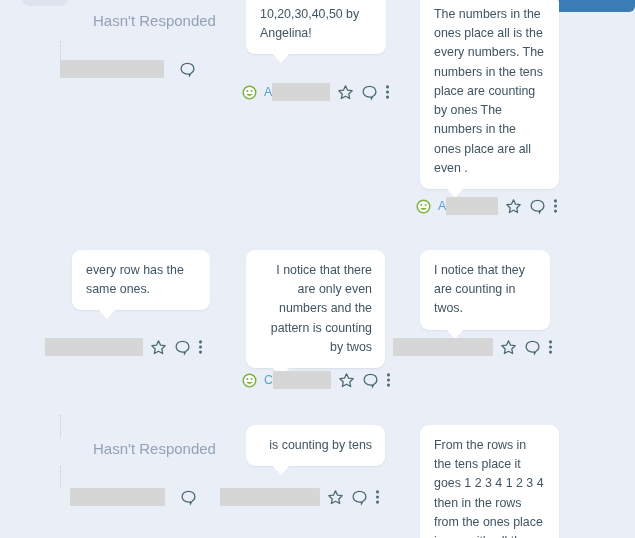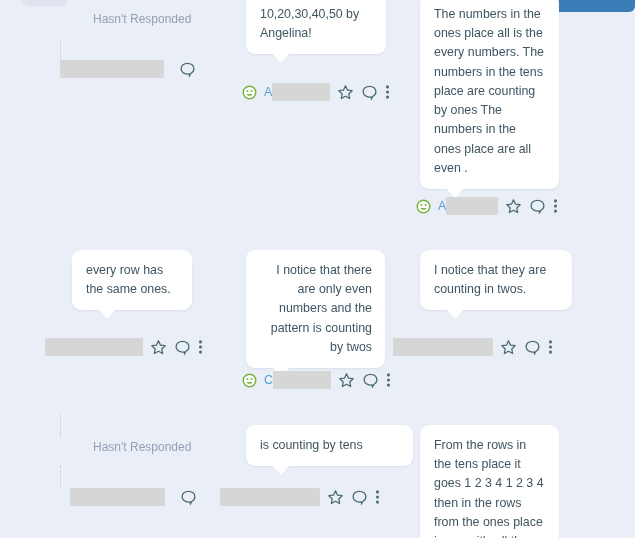--- a/index.html
+++ b/index.html
@@ -75,21 +75,21 @@
     height: 0;
     border-left: 9px solid transparent;
     border-right: 9px solid transparent;
     border-top: 10px solid #ffffff;
   }
 
   
   .hasnt {
     position: absolute;
     color: #93a2b5;
-    font-size: 12px;
+    font-size: 15px;
     white-space: nowrap;
   }
 
   
   .actions {
     position: absolute;
     display: flex;
     align-items: center;
     gap: 7px;
     height: 24px;
@@ -193,21 +193,21 @@
     <svg class="ico ico-chat" viewBox="0 0 24 24" fill="none" stroke="#4a6b70" stroke-width="1.8">
       <path d="M12 3.2C6.9 3.2 3 6.6 3 10.9c0 4.3 3.9 7.7 9 7.7c.9 0 1.8-.1 2.6-.3l.2 2.6l2.2-3.6c2.4-1.4 4-3.8 4-6.4C21 6.6 17.1 3.2 12 3.2z"></path>
     </svg>
     <svg class="ico ico-dots" viewBox="0 0 6 20" fill="#4a6b70">
       <circle cx="3" cy="3.6" r="1.9"></circle>
         <circle cx="3" cy="10" r="1.9"></circle>
         <circle cx="3" cy="16.4" r="1.9"></circle>
     </svg>
   </div>
 
-  <div class="bubble" style="left:72px; top:250px; width:120px;">
+  <div class="bubble" style="left:72px; top:250px; width:138px;">
     <span>every row has the same ones.</span>
     <span class="tail"></span>
   </div>
   <div class="actions" style="left:45px; top:335px;">
     <span class="redact w98"></span>
     <svg class="ico ico-star" viewBox="0 0 24 24" fill="none" stroke="#4a6b70" stroke-width="1.8" stroke-linejoin="round">
       <path d="M12 2.6l2.9 6.1l6.5.8l-4.8 4.5l1.3 6.5L12 17.3l-5.9 3.2l1.3-6.5L2.6 9.5l6.5-.8z"></path>
     </svg>
     <svg class="ico ico-chat" viewBox="0 0 24 24" fill="none" stroke="#4a6b70" stroke-width="1.8">
       <path d="M12 3.2C6.9 3.2 3 6.6 3 10.9c0 4.3 3.9 7.7 9 7.7c.9 0 1.8-.1 2.6-.3l.2 2.6l2.2-3.6c2.4-1.4 4-3.8 4-6.4C21 6.6 17.1 3.2 12 3.2z"></path>
@@ -240,21 +240,21 @@
     <svg class="ico ico-chat" viewBox="0 0 24 24" fill="none" stroke="#4a6b70" stroke-width="1.8">
       <path d="M12 3.2C6.9 3.2 3 6.6 3 10.9c0 4.3 3.9 7.7 9 7.7c.9 0 1.8-.1 2.6-.3l.2 2.6l2.2-3.6c2.4-1.4 4-3.8 4-6.4C21 6.6 17.1 3.2 12 3.2z"></path>
     </svg>
     <svg class="ico ico-dots" viewBox="0 0 6 20" fill="#4a6b70">
       <circle cx="3" cy="3.6" r="1.9"></circle>
         <circle cx="3" cy="10" r="1.9"></circle>
         <circle cx="3" cy="16.4" r="1.9"></circle>
     </svg>
   </div>
 
-  <div class="bubble" style="left:420px; top:250px; width:152px;">
+  <div class="bubble" style="left:420px; top:250px; width:130px;">
     <span>I notice that they are counting in twos.</span>
     <span class="tail"></span>
   </div>
   <div class="actions" style="left:393px; top:335px;">
     <span class="redact w100"></span>
     <svg class="ico ico-star" viewBox="0 0 24 24" fill="none" stroke="#4a6b70" stroke-width="1.8" stroke-linejoin="round">
       <path d="M12 2.6l2.9 6.1l6.5.8l-4.8 4.5l1.3 6.5L12 17.3l-5.9 3.2l1.3-6.5L2.6 9.5l6.5-.8z"></path>
     </svg>
     <svg class="ico ico-chat" viewBox="0 0 24 24" fill="none" stroke="#4a6b70" stroke-width="1.8">
       <path d="M12 3.2C6.9 3.2 3 6.6 3 10.9c0 4.3 3.9 7.7 9 7.7c.9 0 1.8-.1 2.6-.3l.2 2.6l2.2-3.6c2.4-1.4 4-3.8 4-6.4C21 6.6 17.1 3.2 12 3.2z"></path>
@@ -270,21 +270,21 @@
   <div class="hasnt" style="left:93px; top:440px;">Hasn't Responded</div>
   <div class="dotted" style="left:60px; top:466px; height:22px;"></div>
   <div class="actions" style="left:70px; top:485px;">
     <span class="redact w95"></span>
     <span class="sp4"></span>
     <svg class="ico ico-chat" viewBox="0 0 24 24" fill="none" stroke="#4a6b70" stroke-width="1.8">
       <path d="M12 3.2C6.9 3.2 3 6.6 3 10.9c0 4.3 3.9 7.7 9 7.7c.9 0 1.8-.1 2.6-.3l.2 2.6l2.2-3.6c2.4-1.4 4-3.8 4-6.4C21 6.6 17.1 3.2 12 3.2z"></path>
     </svg>
   </div>
 
-  <div class="bubble" style="left:246px; top:425px; width:167px;">
+  <div class="bubble" style="left:246px; top:425px; width:139px;text-align:right;">
     <span>is counting by tens</span>
     <span class="tail"></span>
   </div>
   <div class="actions" style="left:220px; top:485px;">
     <span class="redact w100"></span>
     <svg class="ico ico-star" viewBox="0 0 24 24" fill="none" stroke="#4a6b70" stroke-width="1.8" stroke-linejoin="round">
       <path d="M12 2.6l2.9 6.1l6.5.8l-4.8 4.5l1.3 6.5L12 17.3l-5.9 3.2l1.3-6.5L2.6 9.5l6.5-.8z"></path>
     </svg>
     <svg class="ico ico-chat" viewBox="0 0 24 24" fill="none" stroke="#4a6b70" stroke-width="1.8">
       <path d="M12 3.2C6.9 3.2 3 6.6 3 10.9c0 4.3 3.9 7.7 9 7.7c.9 0 1.8-.1 2.6-.3l.2 2.6l2.2-3.6c2.4-1.4 4-3.8 4-6.4C21 6.6 17.1 3.2 12 3.2z"></path>

